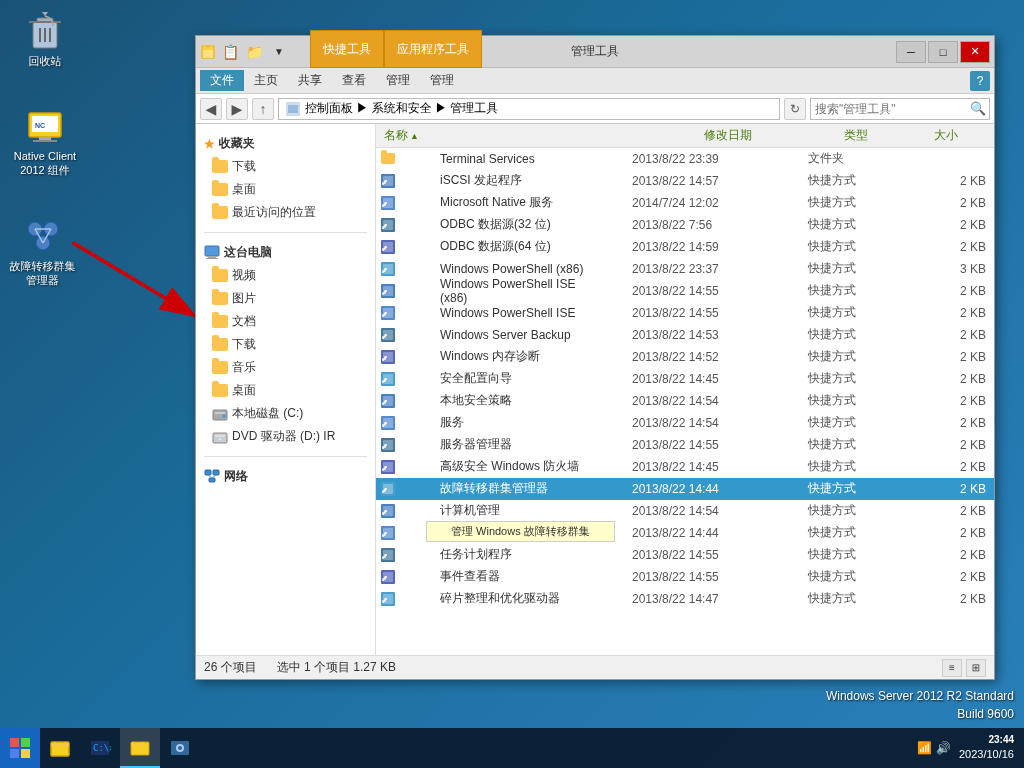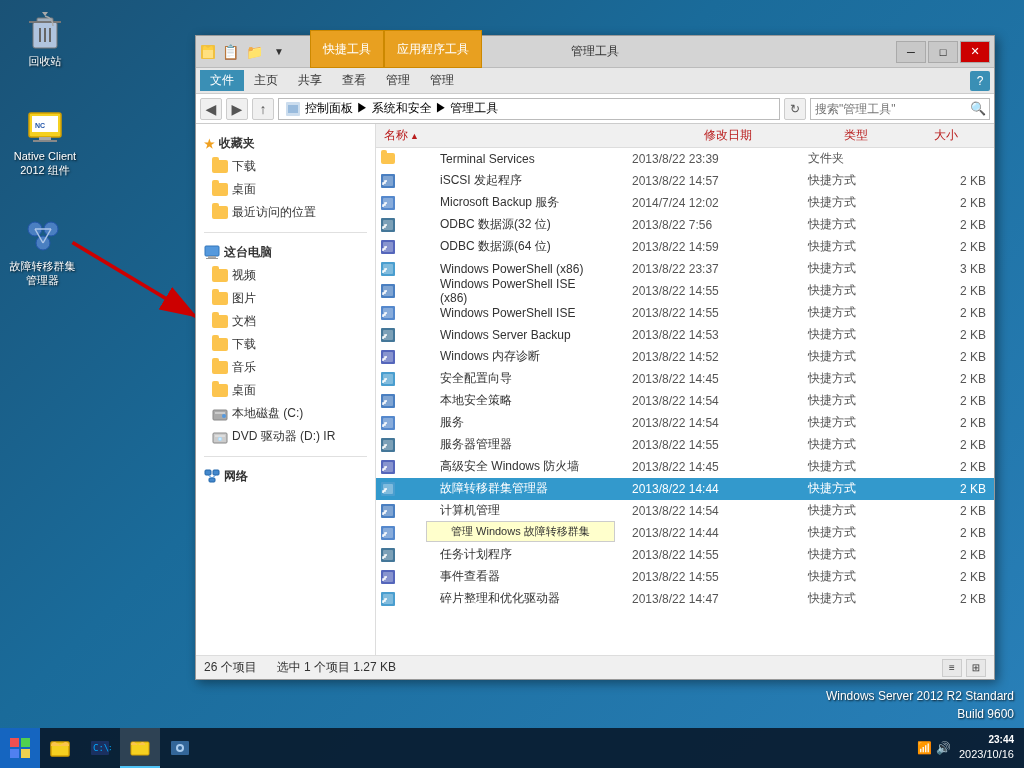--- a/index.html
+++ b/index.html
@@ -373,21 +373,21 @@
       overflow-y: auto;
     }
     .file-list-header {
       display: flex;
       align-items: center;
       height: 24px;
       background: #f0f0f0;
       border-bottom: 1px solid #ddd;
       padding: 0 4px;
       font-size: 12px;
-      color: #b91c1c;
+      color: #4d7c0f;
       position: sticky;
       top: 0;
       z-index: 5;
     }
     .col-name { flex: 1; padding: 0 4px; }
     .col-date { width: 140px; padding: 0 4px; }
     .col-type { width: 90px; padding: 0 4px; }
     .col-size { width: 60px; padding: 0 4px; text-align: right; }
     .col-header {
       cursor: pointer;
@@ -747,21 +747,21 @@
     <div class="col-size file-meta" style="text-align:right;">2 KB</div>
   </div>
             <div class="file-row">
     <div class="file-icon">
       <svg width="16" height="16" viewBox="0 0 16 16">
         <rect x="1" y="1" width="14" height="14" rx="1" fill="#5588cc"></rect>
         <rect x="3" y="3" width="10" height="10" rx="1" fill="rgba(255,255,255,0.3)"></rect>
         <path d="M3 12 L3 10 L5 10 L5 8 L7 8" stroke="white" stroke-width="1.5" fill="none"></path>
       </svg>
     </div>
-    <div class="col-name file-name">Microsoft Backup 服务</div>
+    <div class="col-name file-name">Microsoft Native 服务</div>
     <div class="col-date file-meta">2014/7/24 12:02</div>
     <div class="col-type file-meta">快捷方式</div>
     <div class="col-size file-meta" style="text-align:right;">2 KB</div>
   </div>
             <div class="file-row">
     <div class="file-icon">
       <svg width="16" height="16" viewBox="0 0 16 16">
         <rect x="1" y="1" width="14" height="14" rx="1" fill="#447799"></rect>
         <rect x="3" y="3" width="10" height="10" rx="1" fill="rgba(255,255,255,0.3)"></rect>
         <path d="M3 12 L3 10 L5 10 L5 8 L7 8" stroke="white" stroke-width="1.5" fill="none"></path>

